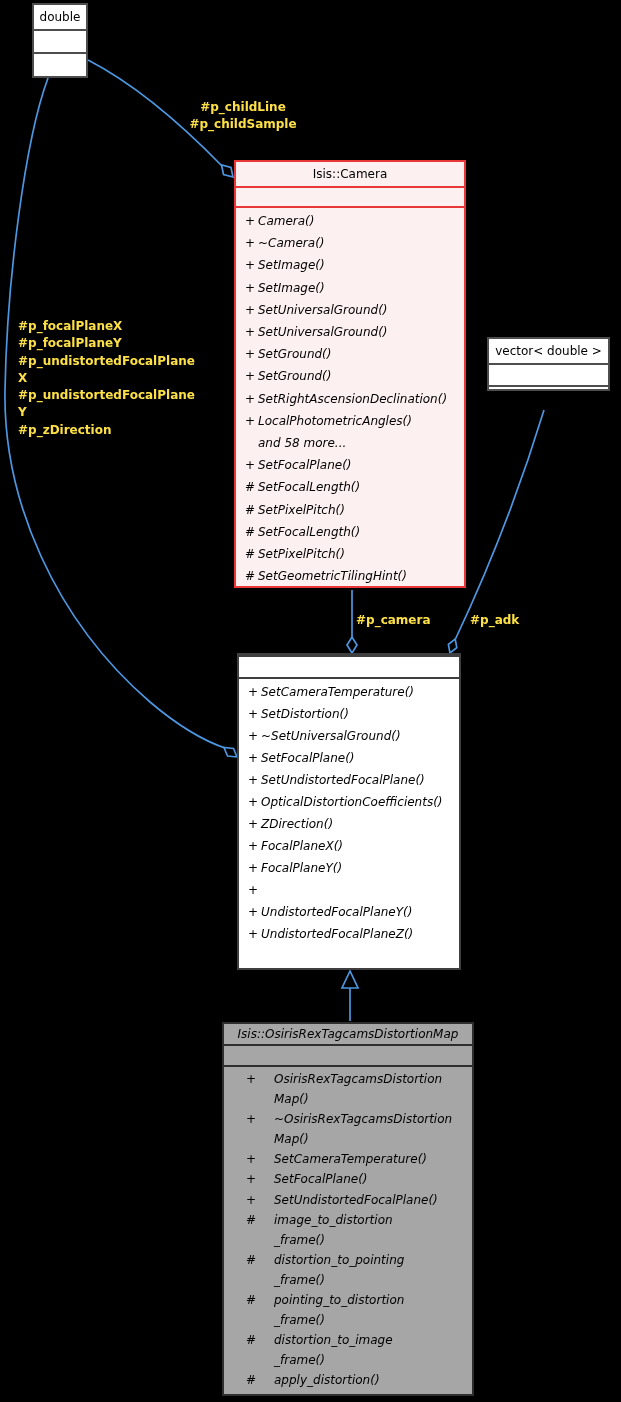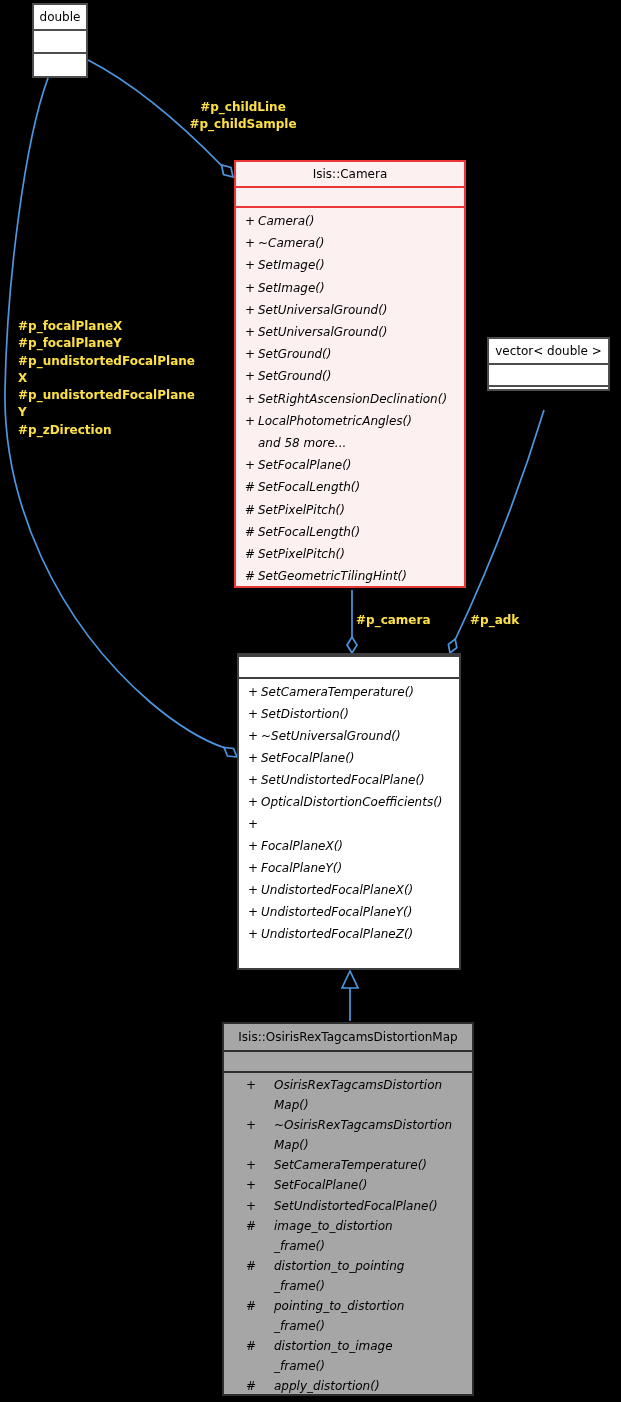--- a/index.html
+++ b/index.html
@@ -45,21 +45,21 @@
   #box-cdm{left:237px;top:653px;width:224px;height:317px;border-color:#3f3f3f;}
   #box-cdm .uml-sep{border-top:2px solid #3f3f3f;}
   #box-cdm .uml-title{height:25px;}
   #box-cdm .uml-empty{height:20px;}
   #box-cdm .m-row{line-height:22px;padding-left:6px;white-space:nowrap;}
   #box-cdm .mk{width:16px;}
 
   
   #box-osiris{left:222px;top:1022px;width:252px;height:374px;background:#a6a6a6;border-color:#2e2e2e;}
   #box-osiris .uml-sep{border-top:2px solid #2e2e2e;}
-  #box-osiris .uml-title{height:26px;}
+  #box-osiris .uml-title{height:20px;font-style:italic;}
   #box-osiris .uml-empty{height:19px;}
   #box-osiris .m-row{line-height:20.1px;padding-left:18px;}
   #box-osiris .mk{width:28px;text-align:left;padding-left:4px;}
   #box-osiris .nm{white-space:pre-line;}
 
   .edge-label{position:absolute;color:#fde047;font-size:12px;font-weight:bold;
     white-space:pre-line;line-height:17.3px;}
   #lbl-child{left:170px;top:99px;width:146px;text-align:center;}
   #lbl-focal{left:18px;top:306px;width:220px;text-align:left;margin-top:12px;}
   #lbl-camera{left:356px;top:612px;}
@@ -205,32 +205,32 @@
         <div class="m-row">
           <span class="mk">+</span>
           <span class="nm">SetUndistortedFocalPlane()</span>
         </div>
         <div class="m-row">
           <span class="mk">+</span>
           <span class="nm">OpticalDistortionCoefficients()</span>
         </div>
         <div class="m-row">
           <span class="mk">+</span>
+          <span class="nm">ZDirection()</span>
         </div>
         <div class="m-row">
           <span class="mk">+</span>
           <span class="nm">FocalPlaneX()</span>
         </div>
         <div class="m-row">
           <span class="mk">+</span>
           <span class="nm">FocalPlaneY()</span>
         </div>
         <div class="m-row">
           <span class="mk">+</span>
-          <span class="nm">UndistortedFocalPlaneX()</span>
         </div>
         <div class="m-row">
           <span class="mk">+</span>
           <span class="nm">UndistortedFocalPlaneY()</span>
         </div>
         <div class="m-row">
           <span class="mk">+</span>
           <span class="nm">UndistortedFocalPlaneZ()</span>
         </div>
       </div>

